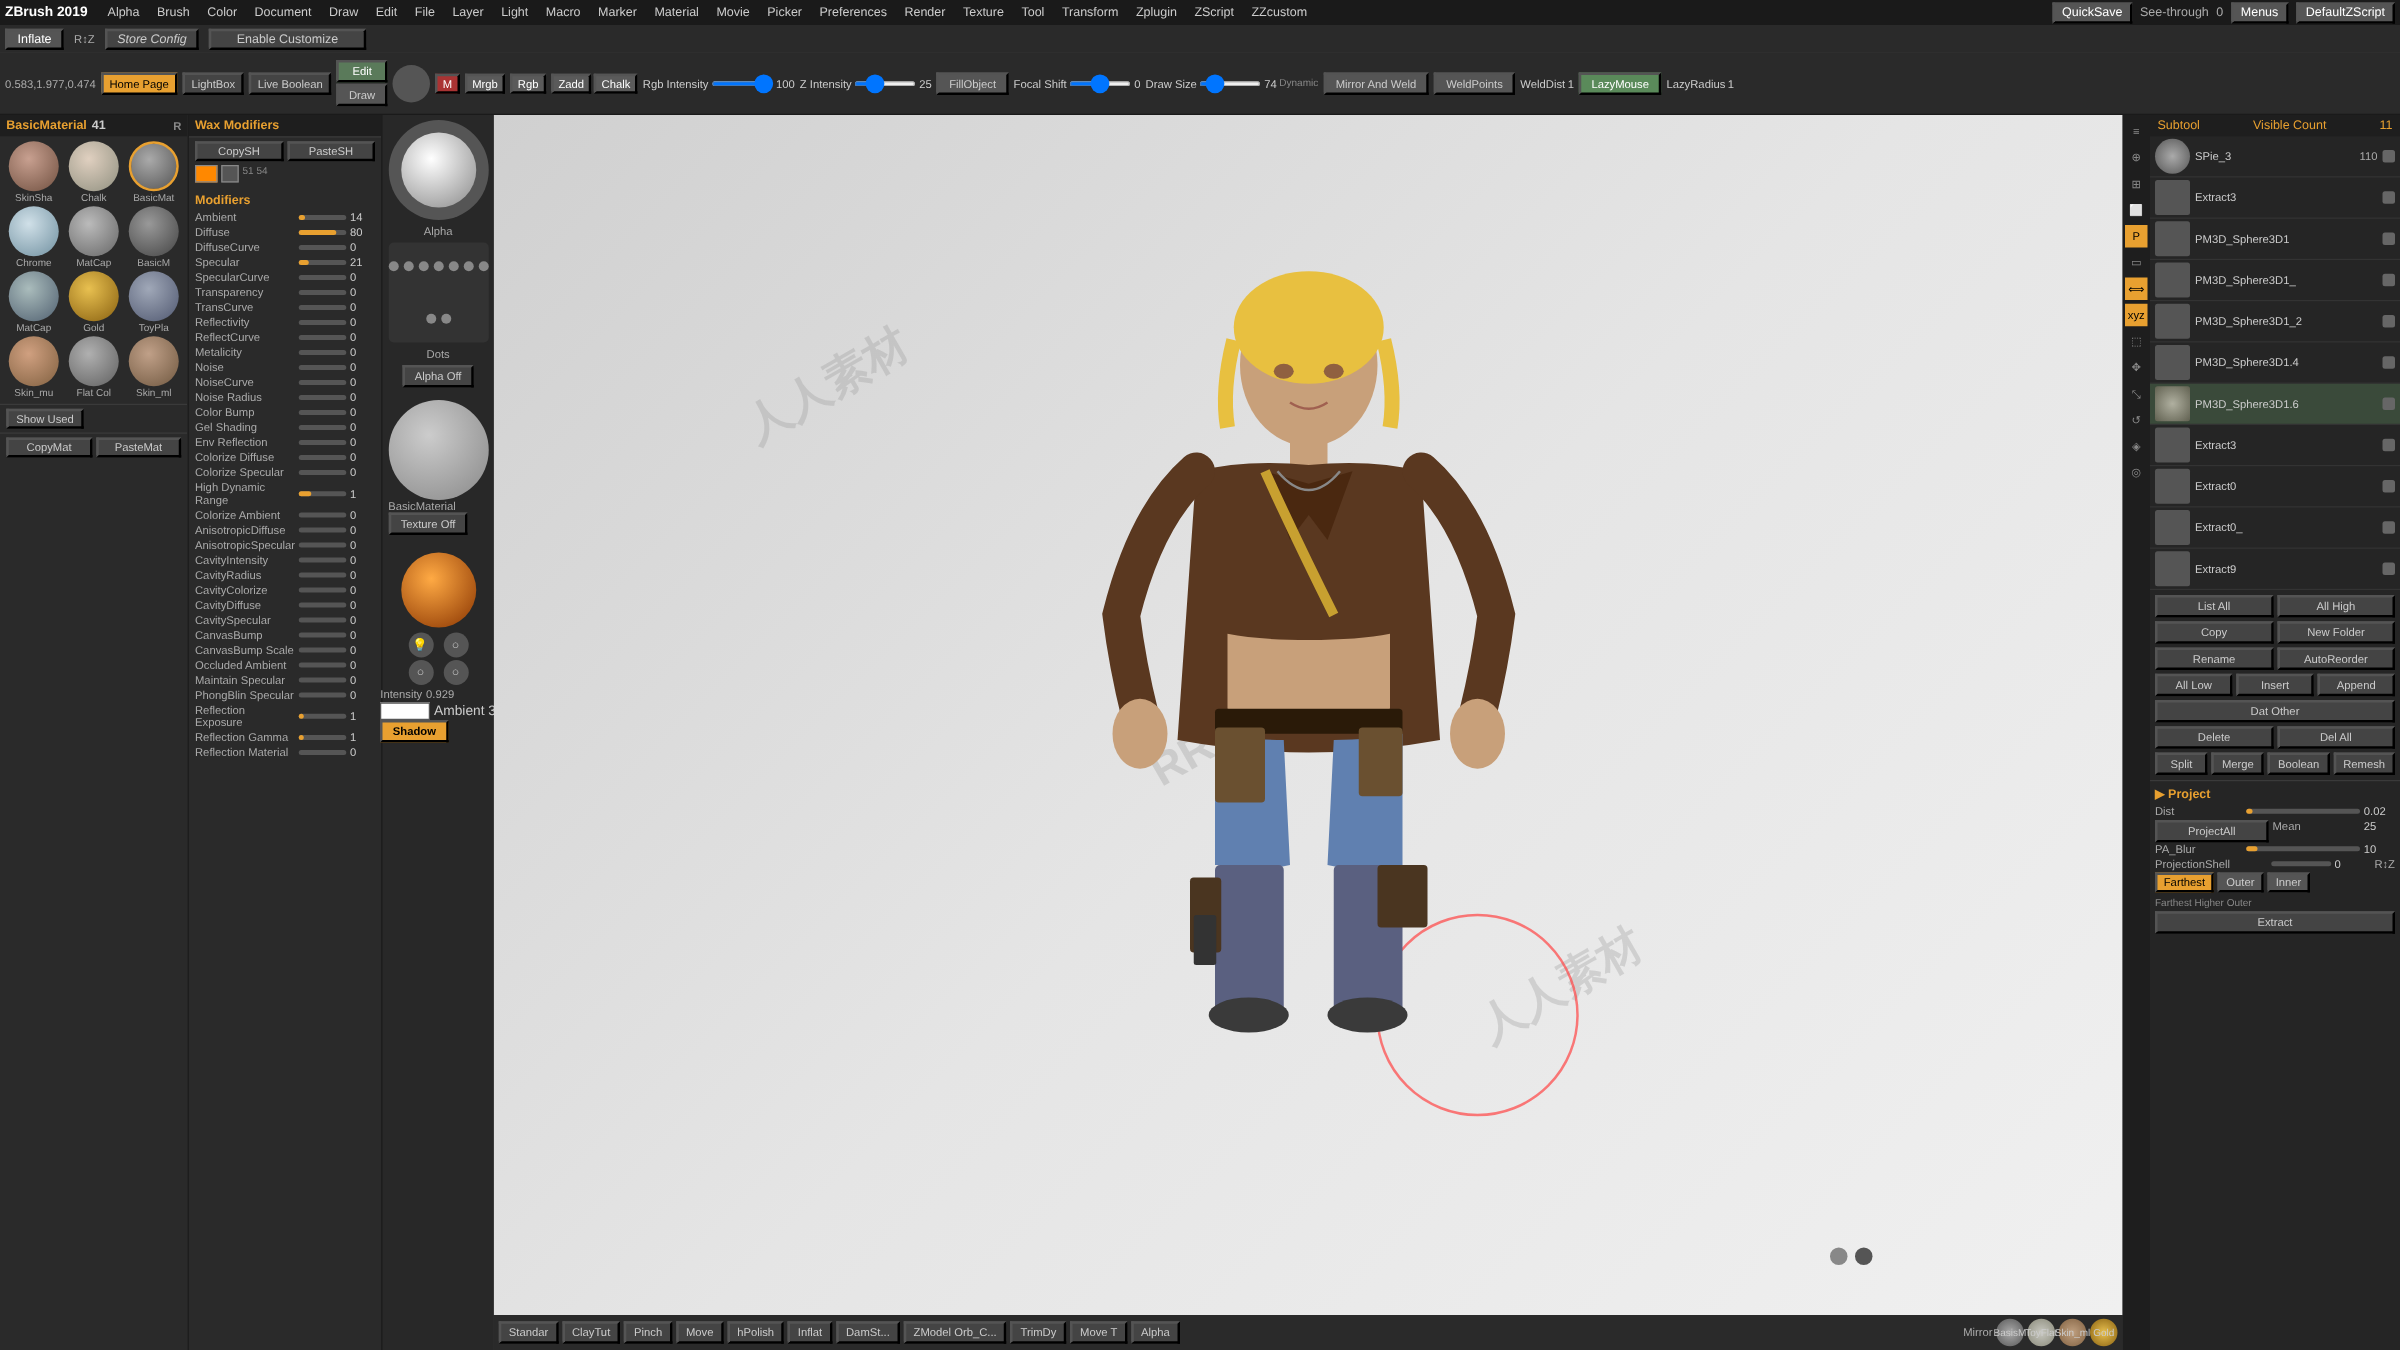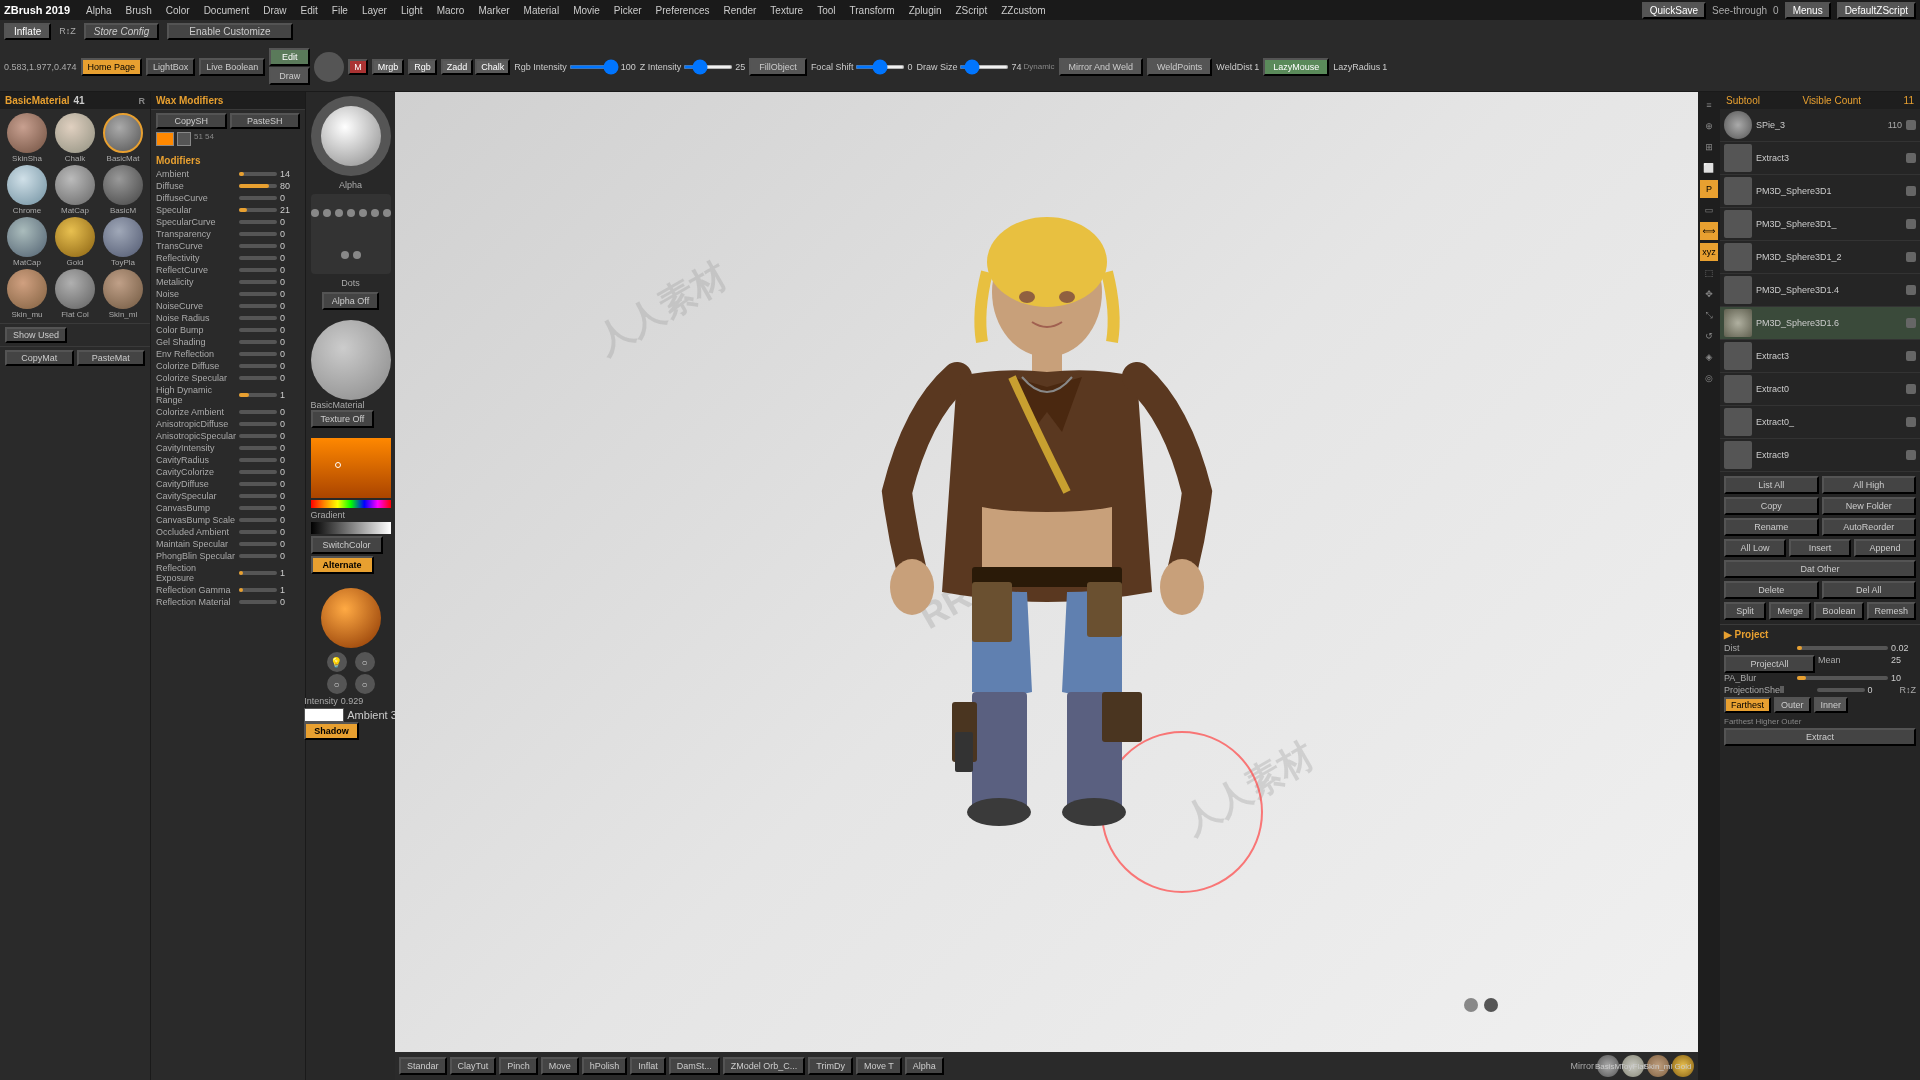--- a/index.html
+++ b/index.html
@@ -1217,30 +1217,20 @@
     </div>
     <div class="alpha-label">Dots</div>
     <button class="alpha-off-btn">Alpha Off</button>
 
     <div style="margin-top:6px;">
       <div style="width:80px;height:80px;background:radial-gradient(circle at 40% 35%, #ccc, #888);border-radius:50%;"></div>
       <div class="alpha-label">BasicMaterial</div>
       <button class="texture-off-btn">Texture Off</button>
     </div>
 
-    <div style="margin-top:6px;width:80px;">
-      <div class="color-picker-box">
-        <div class="color-picker-indicator"></div>
-      </div>
-      <div class="color-hue-bar"></div>
-      <div class="gradient-label">Gradient</div>
-      <div style="width:80px;height:12px;background:linear-gradient(to right, #000, #fff);margin-top:2px;"></div>
-      <button class="switch-color-btn">SwitchColor</button>
-      <button class="alternate-btn">Alternate</button>
-    </div>
 
     <div style="margin-top:6px;">
       <div class="light-sphere"></div>
       <div class="light-icons-row">
         <div class="light-icon">💡</div>
         <div class="light-icon">○</div>
       </div>
       <div class="light-icons-row">
         <div class="light-icon">○</div>
         <div class="light-icon">○</div>

